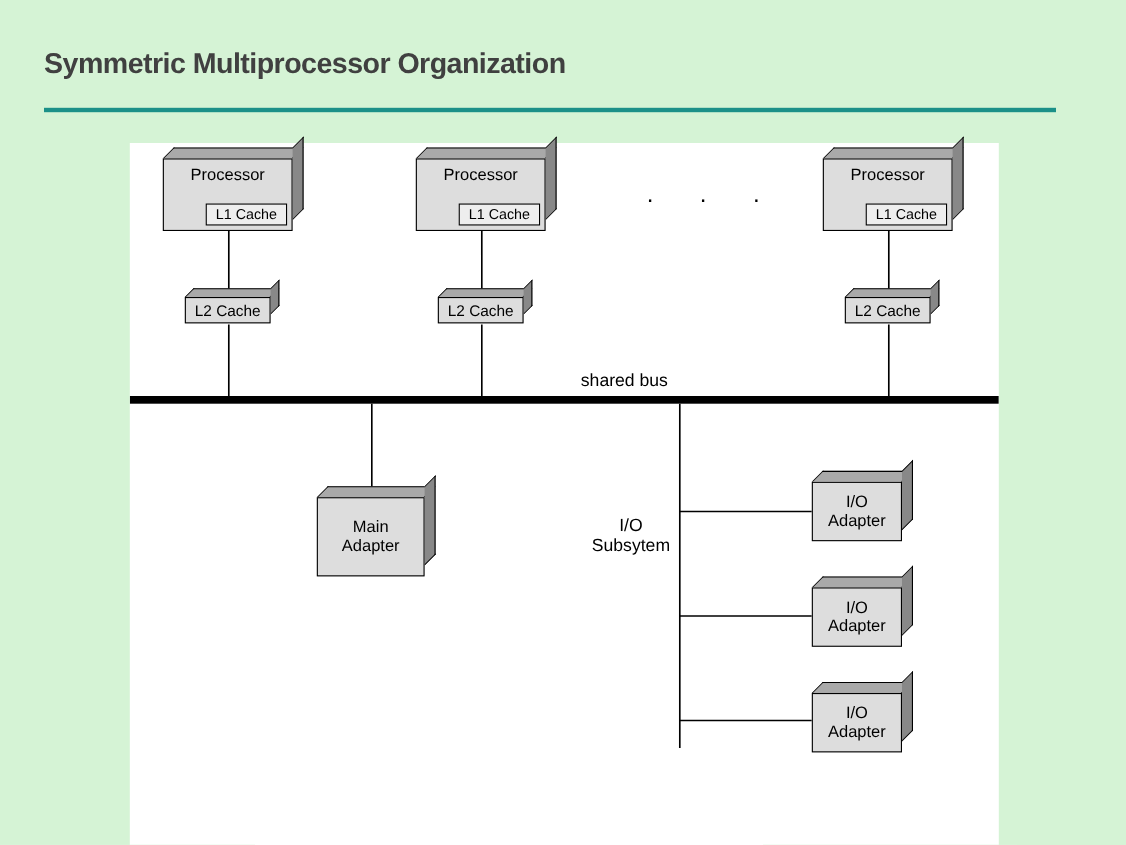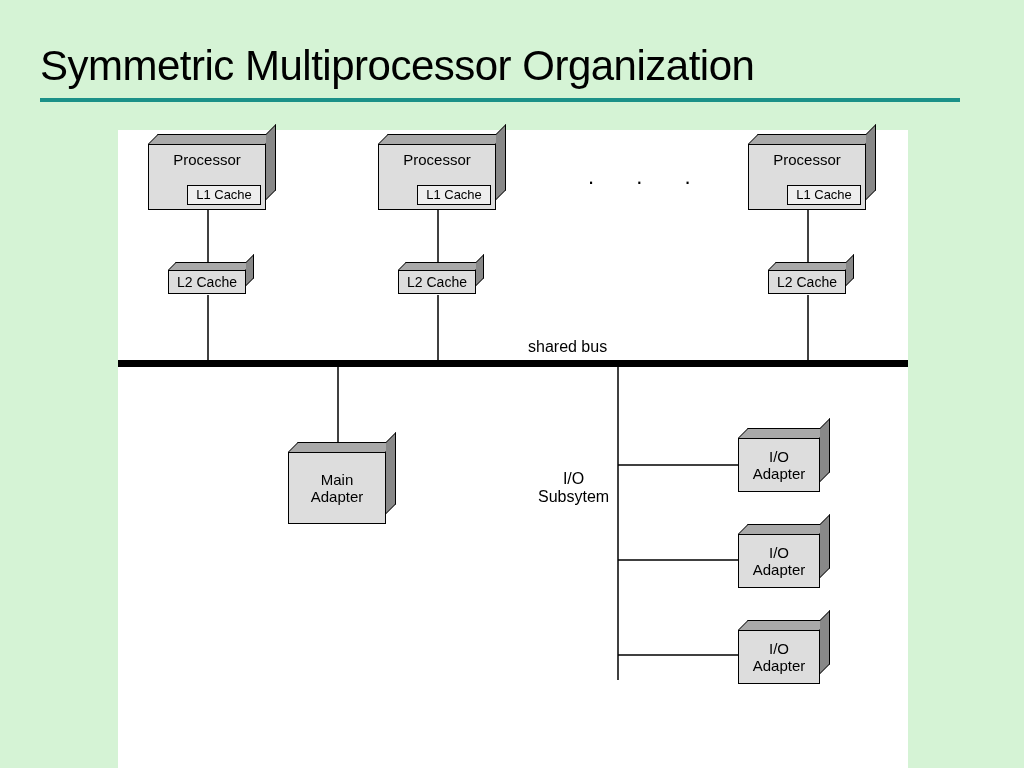--- a/index.html
+++ b/index.html
@@ -1,17 +1,17 @@
 <!DOCTYPE html>
 <html><head>
 <meta charset="utf-8">
 <style>
   html,body{margin:0;padding:0;width:1024px;height:768px;background:#d5f3d5;font-family:Arial,Helvetica,sans-serif;}
   .slide{position:relative;width:1024px;height:768px;}
-  .title{position:absolute;left:40px;top:42px;font-size:42px;font-weight:400;color:#000000;letter-spacing:-.5px;}
+  .title{position:absolute;left:40px;top:42px;font-size:26px;font-weight:700;color:#404040;letter-spacing:-.5px;}
   .rule{position:absolute;left:40px;top:98px;width:920px;height:4px;background:#1b9088;}
   .canvas{position:absolute;left:118px;top:130px;width:790px;height:708px;background:#fff;}
   .canvas *{box-sizing:border-box;}
   
   .box3d{position:absolute;}
   .box3d .top{position:absolute;left:0;top:0;height:10px;background:#a9a9a9;transform:skewX(-45deg);transform-origin:bottom left;border:1.5px solid #000;border-bottom:none;}
   .box3d .side{position:absolute;top:0;width:10px;background:#888;transform:skewY(-45deg);transform-origin:top left;border:1.5px solid #000;border-left:none;}
   .box3d .front{position:absolute;left:0;top:10px;background:#ddd;border:1.5px solid #000;display:flex;align-items:center;justify-content:center;text-align:center;font-size:15px;line-height:1.15;}
   .small .front{font-size:14px;}
   .label{position:absolute;font-size:16px;color:#000;}

